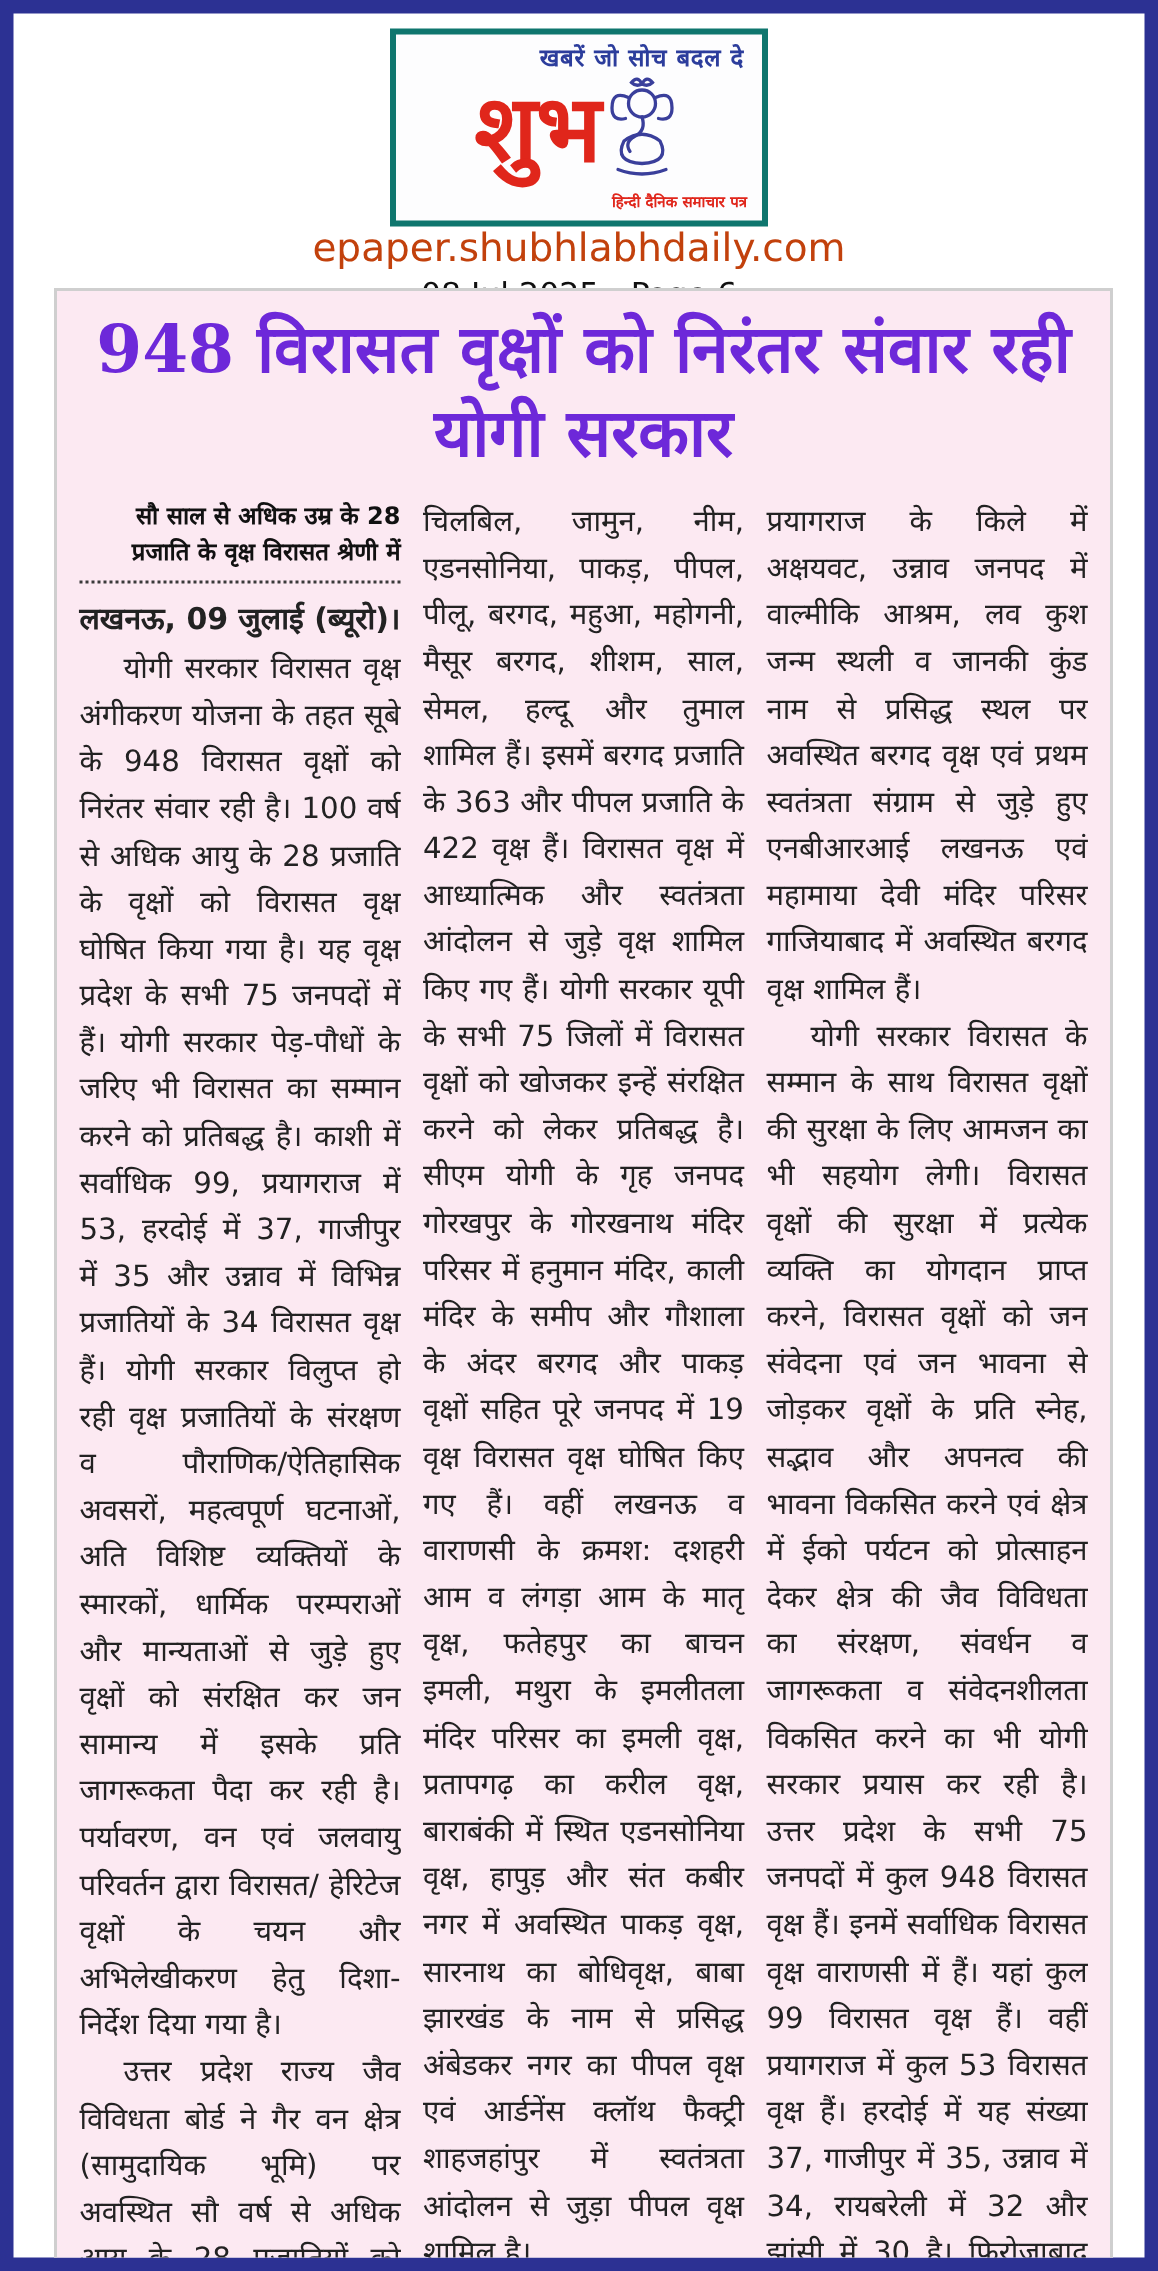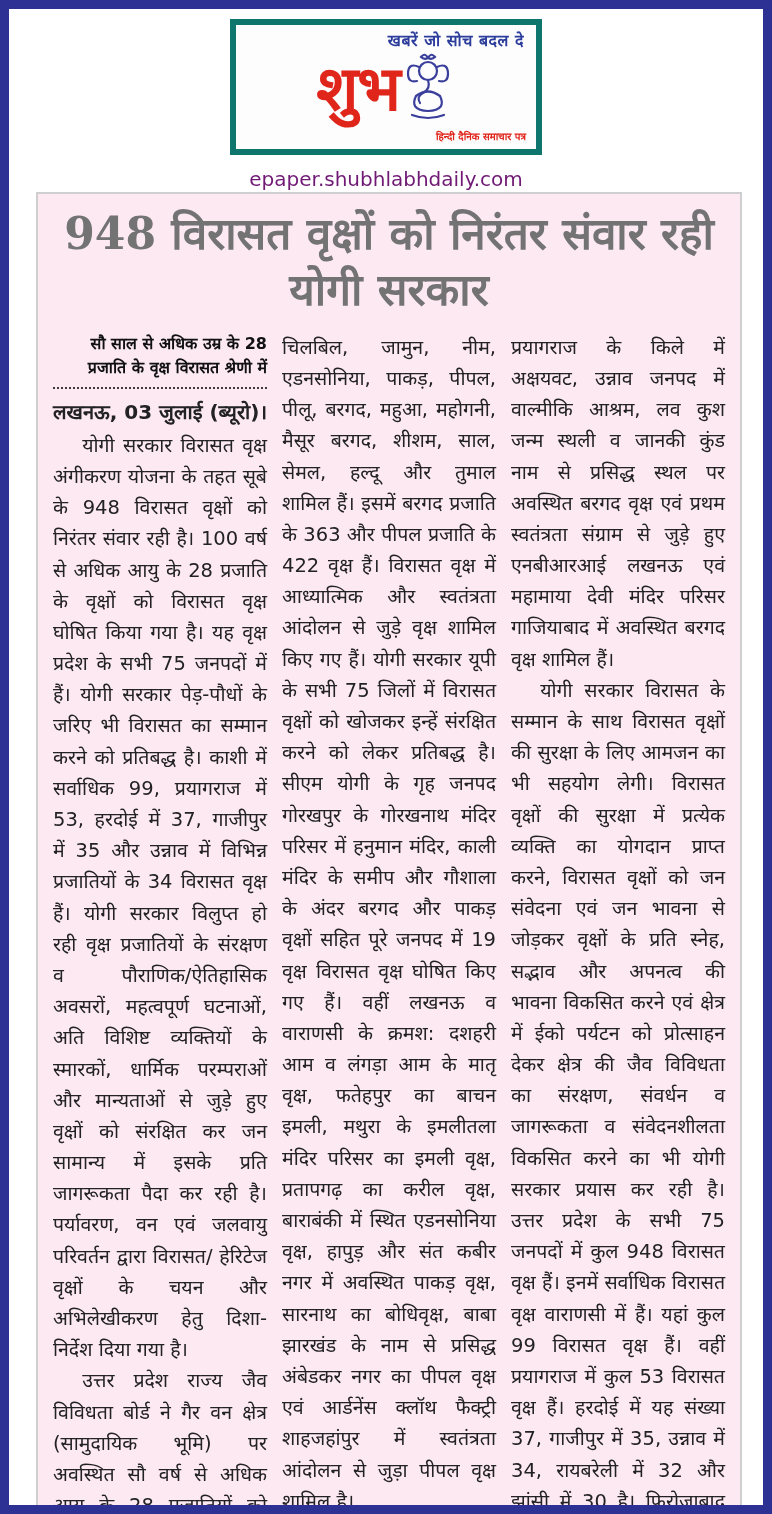--- a/index.html
+++ b/index.html
@@ -3,48 +3,48 @@
 <meta charset="utf-8">
 <style>
   html,body { margin:0; padding:0; background:#2c3193; }
   .page {
     position:relative; width:772px; height:1514px; box-sizing:border-box;
     background:#ffffff; border:9px solid #2c3193; overflow:hidden;
     font-family:"DejaVu Sans", sans-serif; color:#1c1c1c;
   }
   
   .masthead {
-    width:312px; margin:10px auto 0; background:#fdfdfe;
-    border:6px solid #0f766e; padding:4px 10px 6px; box-sizing:border-box;
+    width:252px; margin:10px auto 0; background:#fdfdfe;
+    border:4px solid #0f766e; padding:4px 10px 6px; box-sizing:border-box;
   }
   .tagline {
     color:#2c3d9c; font-weight:bold; font-size:16px; text-align:right;
     letter-spacing:0.5px; margin-right:2px;
   }
   .logo-row { display:flex; align-items:center; justify-content:center; }
   .logo-word {
     color:#e0261b; font-weight:bold; font-size:62px; line-height:0.95;
     font-family:Liberation Serif, serif; letter-spacing:-1px;
   }
   .ganesh { margin:0 2px; display:inline-block; }
   .subtitle {
     color:#e0261b; font-weight:bold; font-size:10px; text-align:right;
     margin-top:2px;
   }
-  .site-line { text-align:center; font-size:20px; color:#701a75; margin-top:12px; }
+  .site-line { text-align:center; font-size:26px; color:#c2410c; }
   .date-line { text-align:center; font-size:21px; color:#101010; margin-top:3px; }
   
   .article {
     position:absolute; left:27px; top:183px; width:706px; height:1318px;
     box-sizing:border-box; background:#fce9f2; border:2px solid #cfcfcf;
     padding:10px 12px; overflow:hidden;
   }
   .headline {
     font-family:"DejaVu Serif", serif; font-weight:bold; font-size:44px;
-    line-height:1.27; text-align:center; color:#737373; margin:2px 6px 14px;
+    line-height:1.27; text-align:center; color:#6d28d9; margin:2px 6px 14px;
   }
   .columns { display:flex; gap:15px; padding:0 3px; }
   .col { flex:1; min-width:0; text-align:justify; font-size:19.5px; line-height:1.6; color:#222; }
   .subhead {
     font-weight:bold; font-size:16px; line-height:1.5; text-align:right;
     color:#111; padding-bottom:7px; border-bottom:2px dotted #3a3a3a; margin-bottom:7px;
   }
   .dateline { font-weight:bold; font-size:20px; margin:2px 0 2px; text-align:left; }
   p.body { margin:0; text-indent:1.5em; }
   p.body.noindent { text-indent:0; }
@@ -76,21 +76,21 @@
   <div class="site-line">epaper.shubhlabhdaily.com</div>
   <div class="date-line">08 Jul 2025 - Page 6</div>
 
   <div class="article">
     <h1 class="headline">948 विरासत वृक्षों को निरंतर संवार रही योगी सरकार</h1>
 
     <div class="columns">
 
       <div class="col">
         <div class="subhead">सौ साल से अधिक उम्र के 28 प्रजाति के वृक्ष विरासत श्रेणी में</div>
-        <div class="dateline">लखनऊ, 03 जुलाई (ब्यूरो)।</div>
+        <div class="dateline">लखनऊ, 09 जुलाई (ब्यूरो)।</div>
         <p class="body">योगी सरकार विरासत वृक्ष अंगीकरण योजना के तहत सूबे के 948 विरासत वृक्षों को निरंतर संवार रही है। 100 वर्ष से अधिक आयु के 28 प्रजाति के वृक्षों को विरासत वृक्ष घोषित किया गया है। यह वृक्ष प्रदेश के सभी 75 जनपदों में हैं। योगी सरकार पेड़-पौधों के जरिए भी विरासत का सम्मान करने को प्रतिबद्ध है। काशी में सर्वाधिक 99, प्रयागराज में 53, हरदोई में 37, गाजीपुर में 35 और उन्नाव में विभिन्न प्रजातियों के 34 विरासत वृक्ष हैं। योगी सरकार विलुप्त हो रही वृक्ष प्रजातियों के संरक्षण व पौराणिक/ऐतिहासिक अवसरों, महत्वपूर्ण घटनाओं, अति विशिष्ट व्यक्तियों के स्मारकों, धार्मिक परम्पराओं और मान्यताओं से जुड़े हुए वृक्षों को संरक्षित कर जन सामान्य में इसके प्रति जागरूकता पैदा कर रही है। पर्यावरण, वन एवं जलवायु परिवर्तन द्वारा विरासत/ हेरिटेज वृक्षों के चयन और अभिलेखीकरण हेतु दिशा-निर्देश दिया गया है।</p>
         <p class="body">उत्तर प्रदेश राज्य जैव विविधता बोर्ड ने गैर वन क्षेत्र (सामुदायिक भूमि) पर अवस्थित सौ वर्ष से अधिक आयु के 28 प्रजातियों को विरासत वृक्ष घोषित किया है। इनमें अरु, अर्जुन, आम, इमली, कैम, करील, कुसुम, खिरनी, शमी, गम्हार, गूलर, छितवन,</p>
       </div>
 
       <div class="col">
         <p class="body noindent">चिलबिल, जामुन, नीम, एडनसोनिया, पाकड़, पीपल, पीलू, बरगद, महुआ, महोगनी, मैसूर बरगद, शीशम, साल, सेमल, हल्दू और तुमाल शामिल हैं। इसमें बरगद प्रजाति के 363 और पीपल प्रजाति के 422 वृक्ष हैं। विरासत वृक्ष में आध्यात्मिक और स्वतंत्रता आंदोलन से जुड़े वृक्ष शामिल किए गए हैं। योगी सरकार यूपी के सभी 75 जिलों में विरासत वृक्षों को खोजकर इन्हें संरक्षित करने को लेकर प्रतिबद्ध है। सीएम योगी के गृह जनपद गोरखपुर के गोरखनाथ मंदिर परिसर में हनुमान मंदिर, काली मंदिर के समीप और गौशाला के अंदर बरगद और पाकड़ वृक्षों सहित पूरे जनपद में 19 वृक्ष विरासत वृक्ष घोषित किए गए हैं। वहीं लखनऊ व वाराणसी के क्रमश: दशहरी आम व लंगड़ा आम के मातृ वृक्ष, फतेहपुर का बाचन इमली, मथुरा के इमलीतला मंदिर परिसर का इमली वृक्ष, प्रतापगढ़ का करील वृक्ष, बाराबंकी में स्थित एडनसोनिया वृक्ष, हापुड़ और संत कबीर नगर में अवस्थित पाकड़ वृक्ष, सारनाथ का बोधिवृक्ष, बाबा झारखंड के नाम से प्रसिद्ध अंबेडकर नगर का पीपल वृक्ष एवं आर्डनेंस क्लॉथ फैक्ट्री शाहजहांपुर में स्वतंत्रता आंदोलन से जुड़ा पीपल वृक्ष शामिल है।</p>
 
       </div>
 
       <div class="col">

